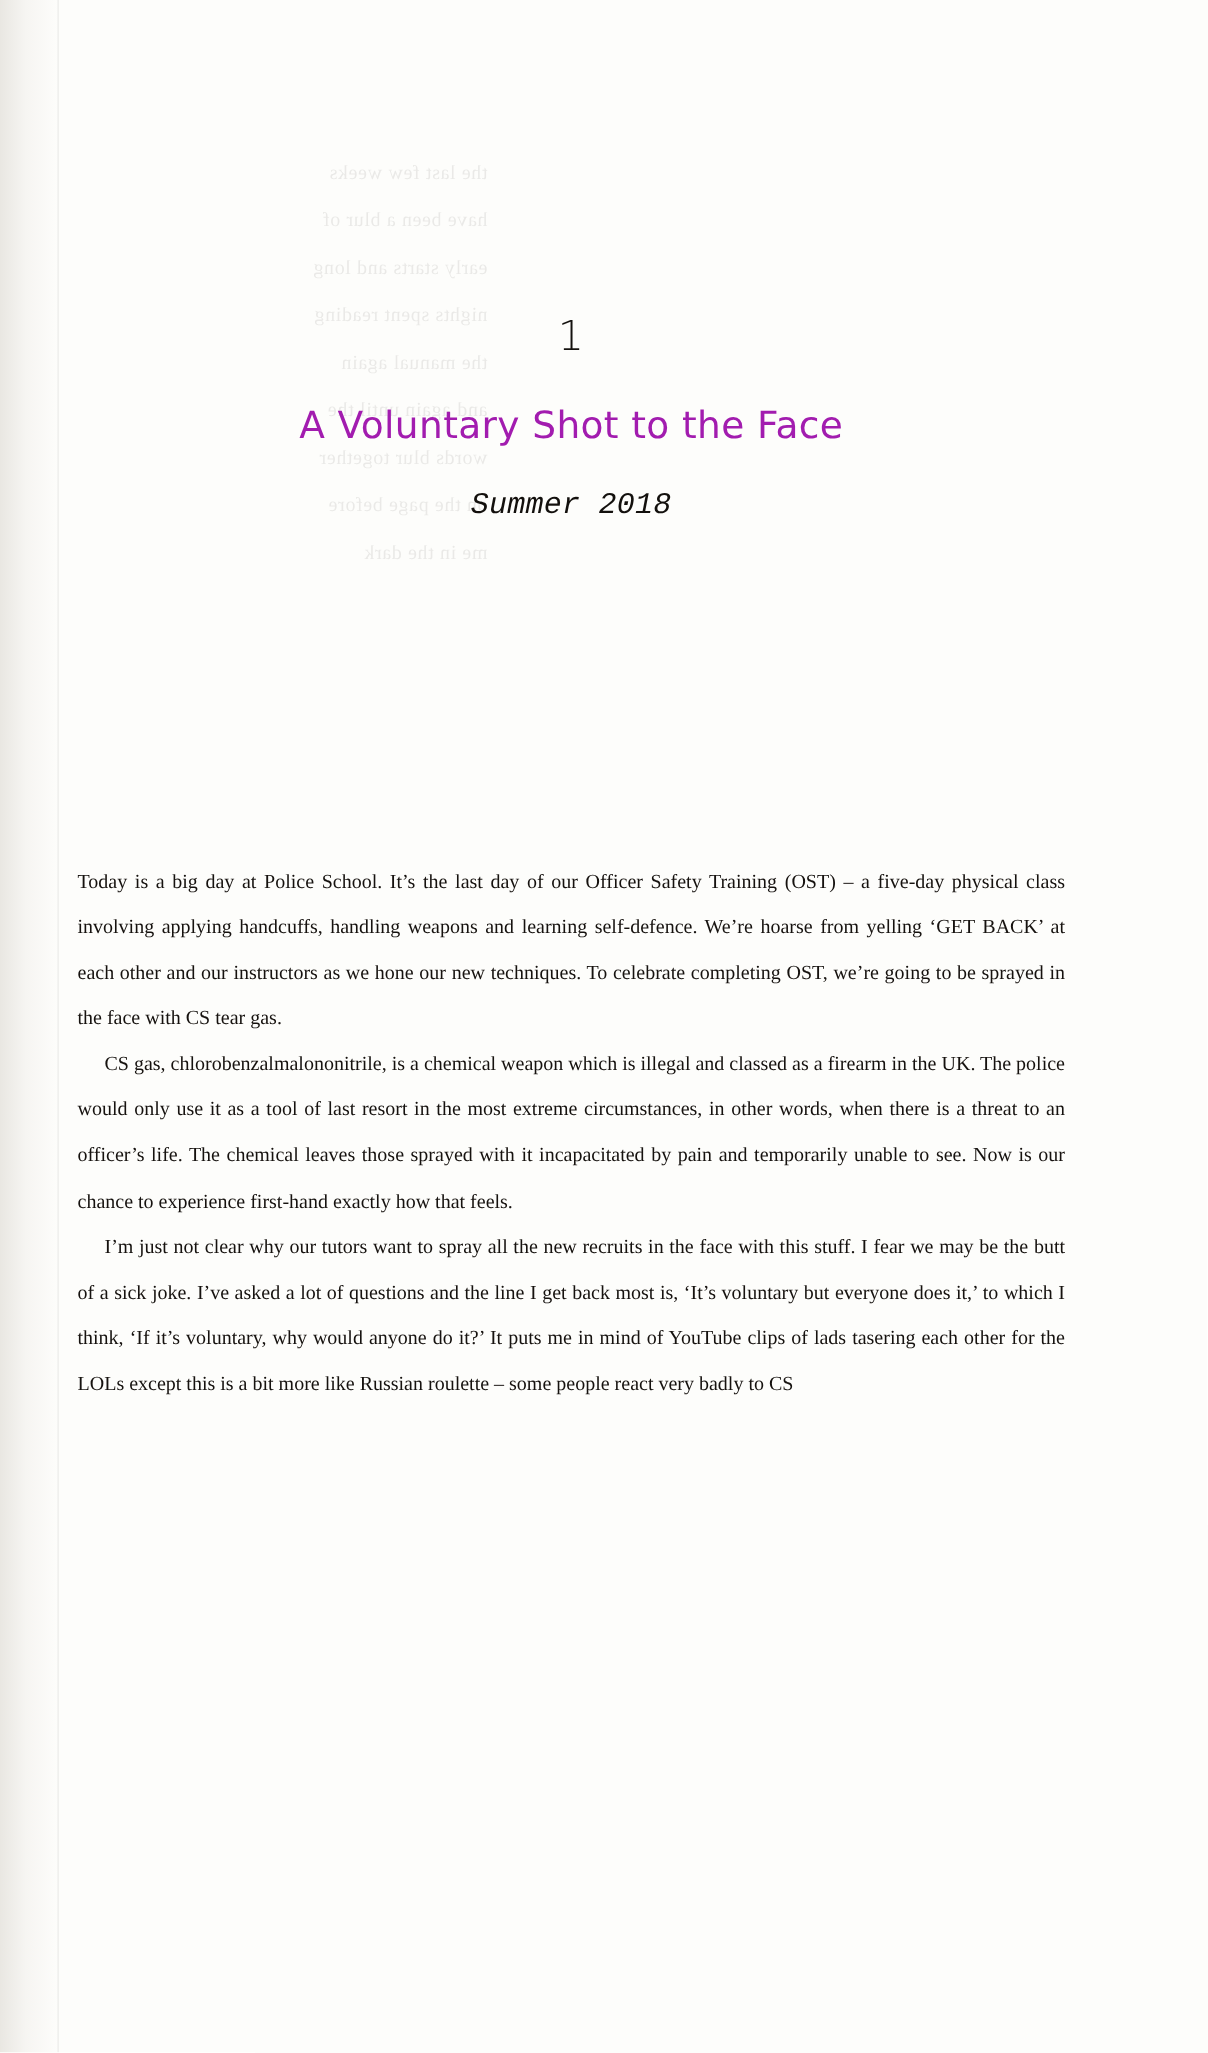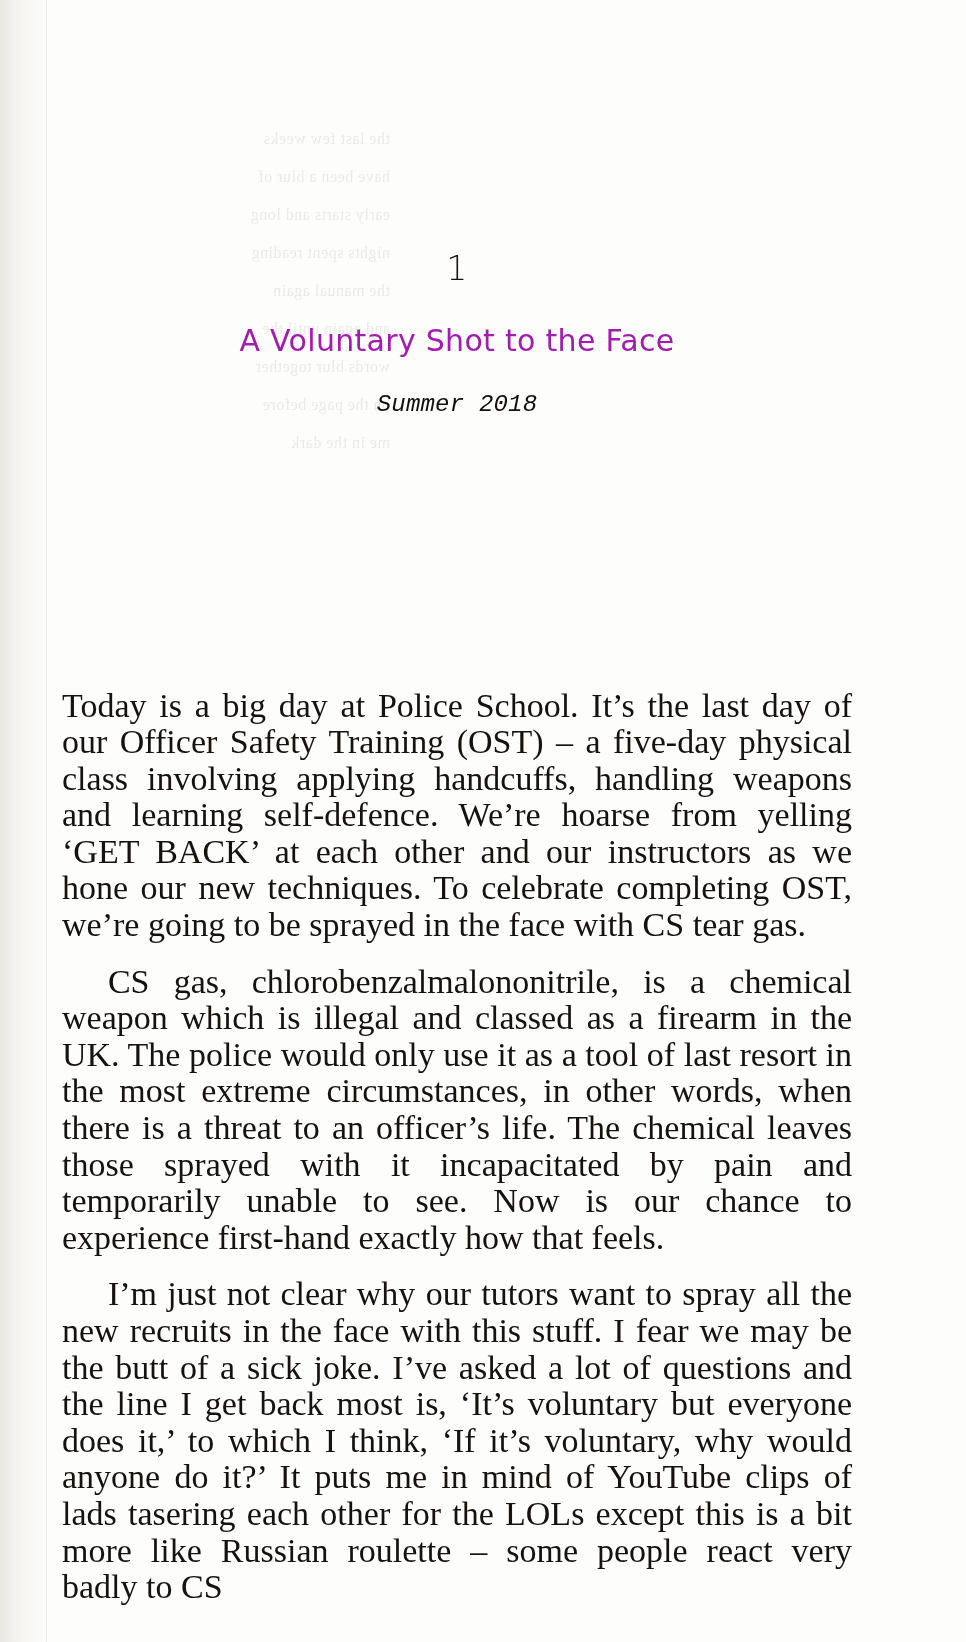--- a/index.html
+++ b/index.html
@@ -96,34 +96,33 @@
     font-weight: 400;
     font-size: 24px;
     color: #13100d;
     margin-top: 32px;
     letter-spacing: 0.2px;
   }
 
   .body-text {
     margin-top: 270px;
     font-family: "Liberation Serif", serif;
-    font-size: 34px;
+    font-size: 16px;
     line-height: 36.6px;
     color: #16120f;
     text-align: justify;
     text-justify: inter-word;
     hyphens: manual;
   }
 
   .body-text p {
     margin: 0;
   }
   .body-text p + p {
     text-indent: 1.35em;
-    margin-top: 20px;
   }
 </style>
 </head>
 <body>
 
 <div class="page">
 
   <div class="gutter"></div>
   <div class="gutter-line"></div>
 

